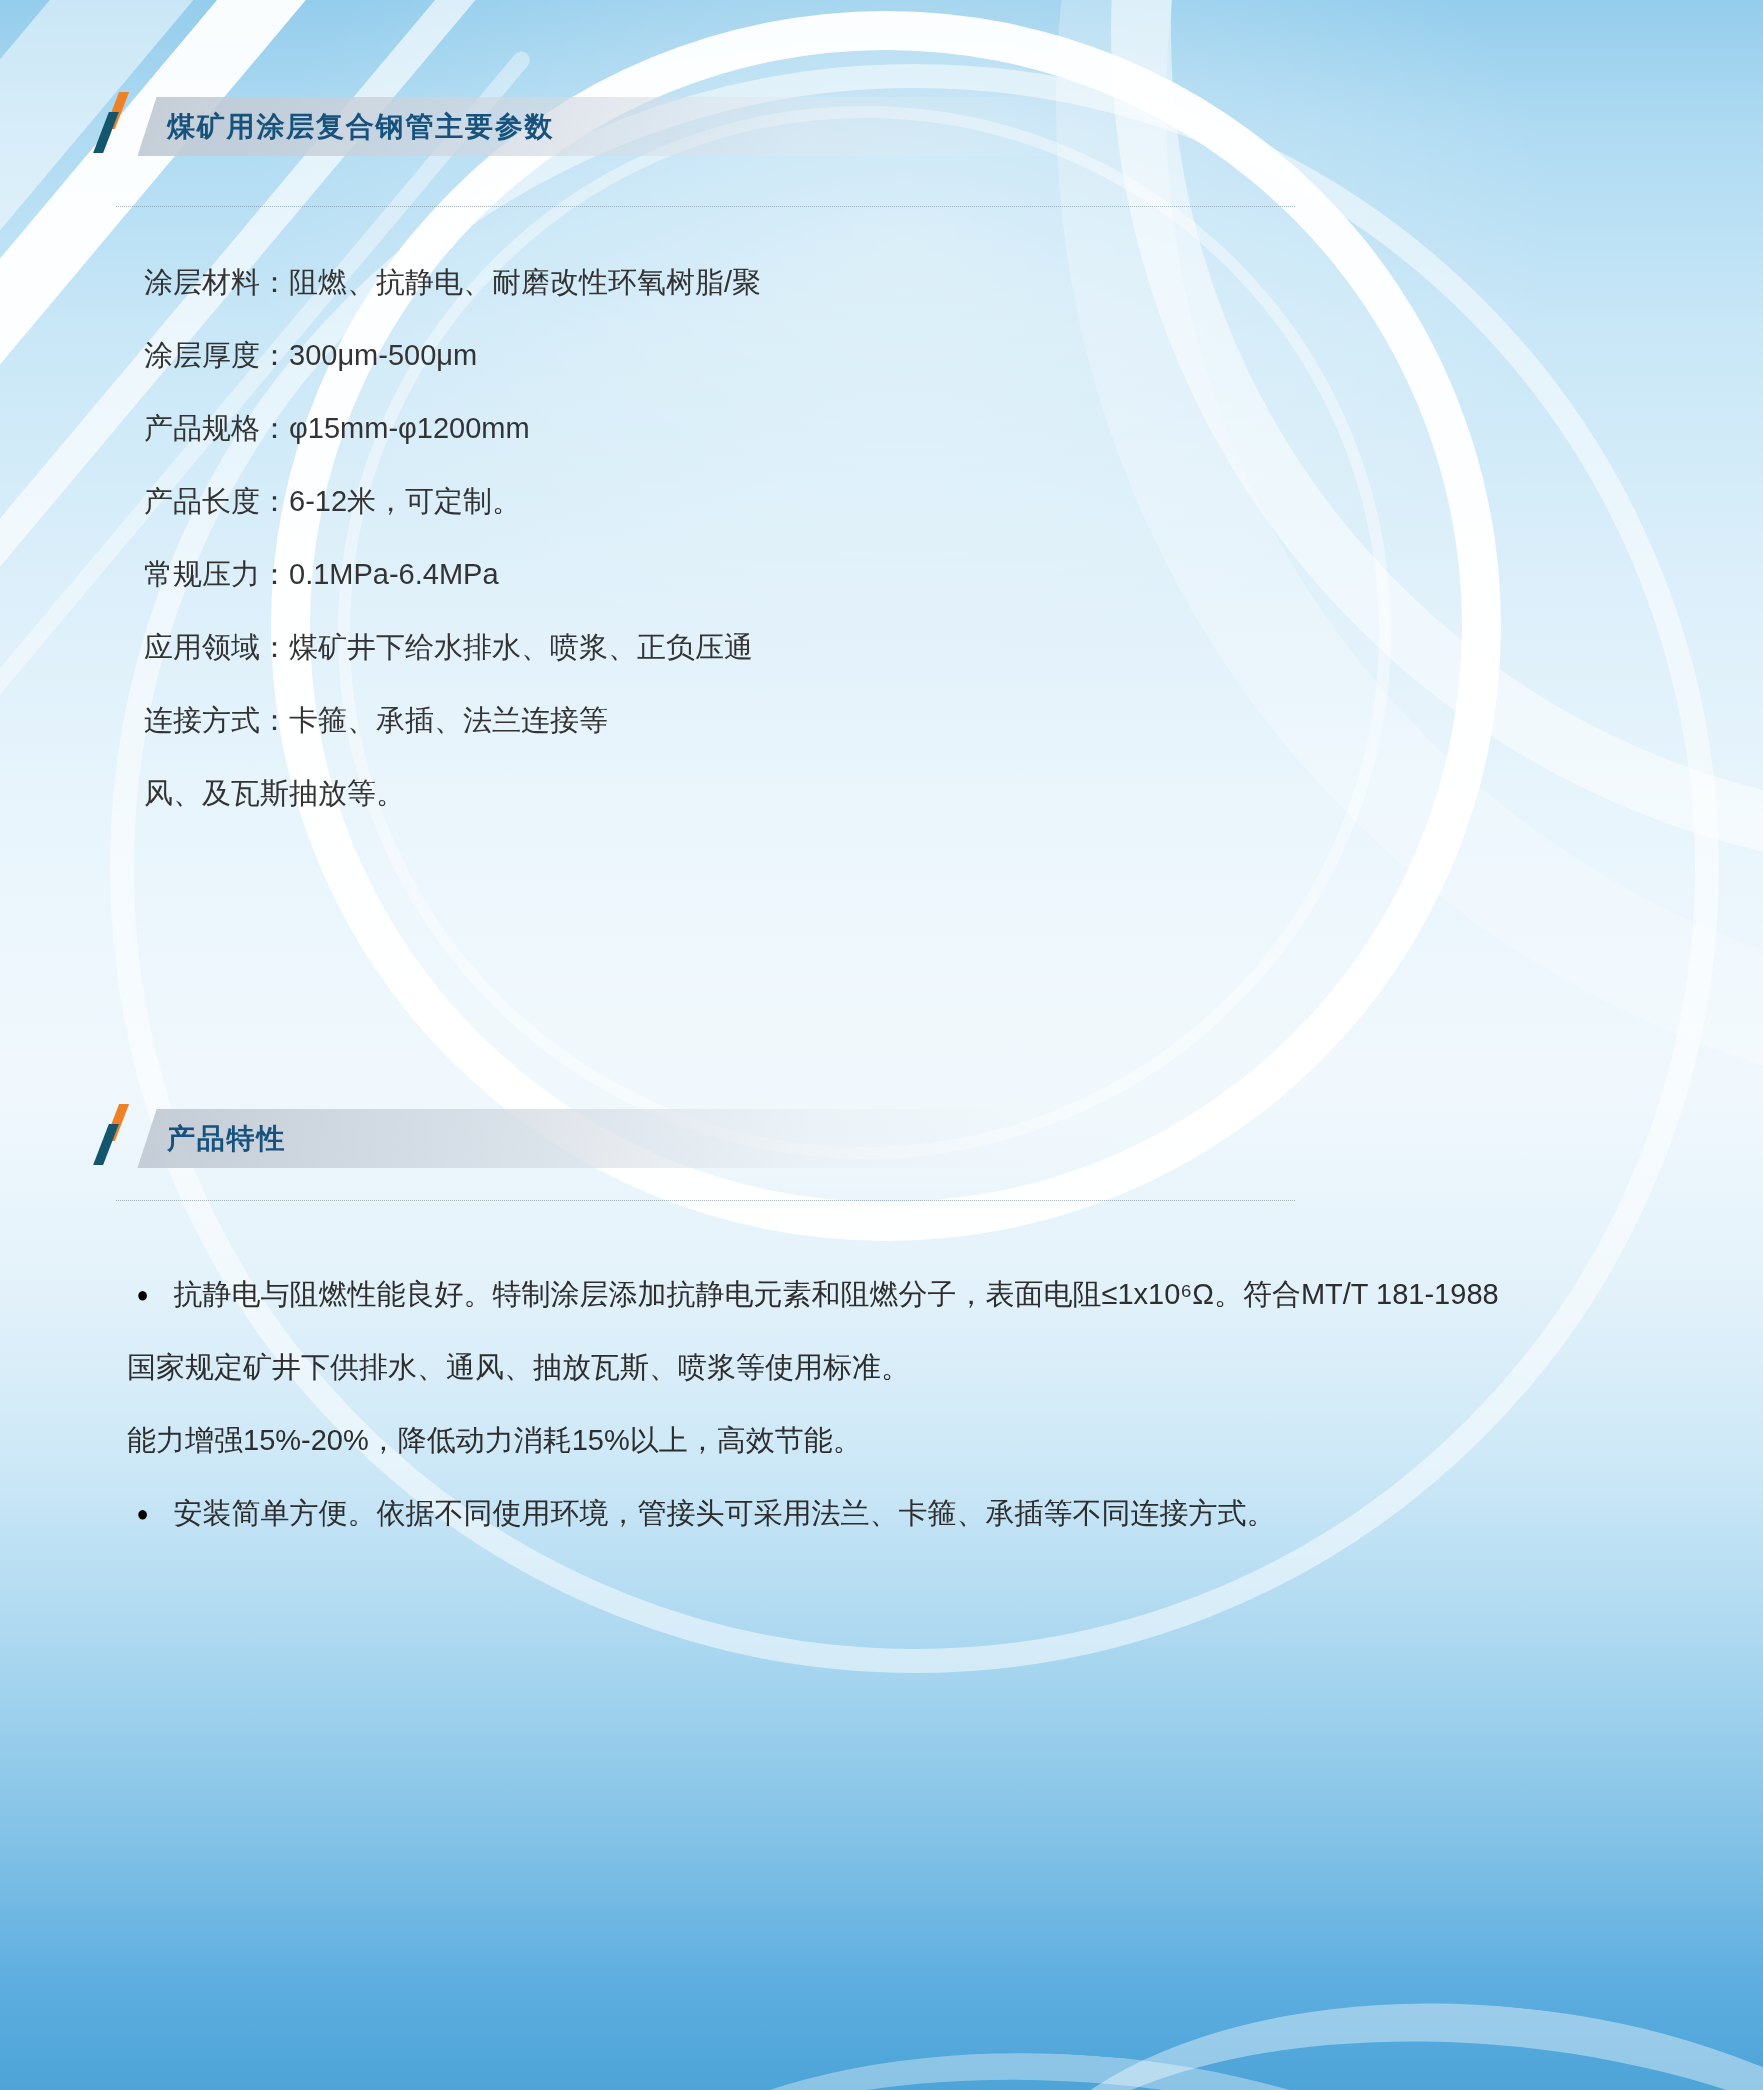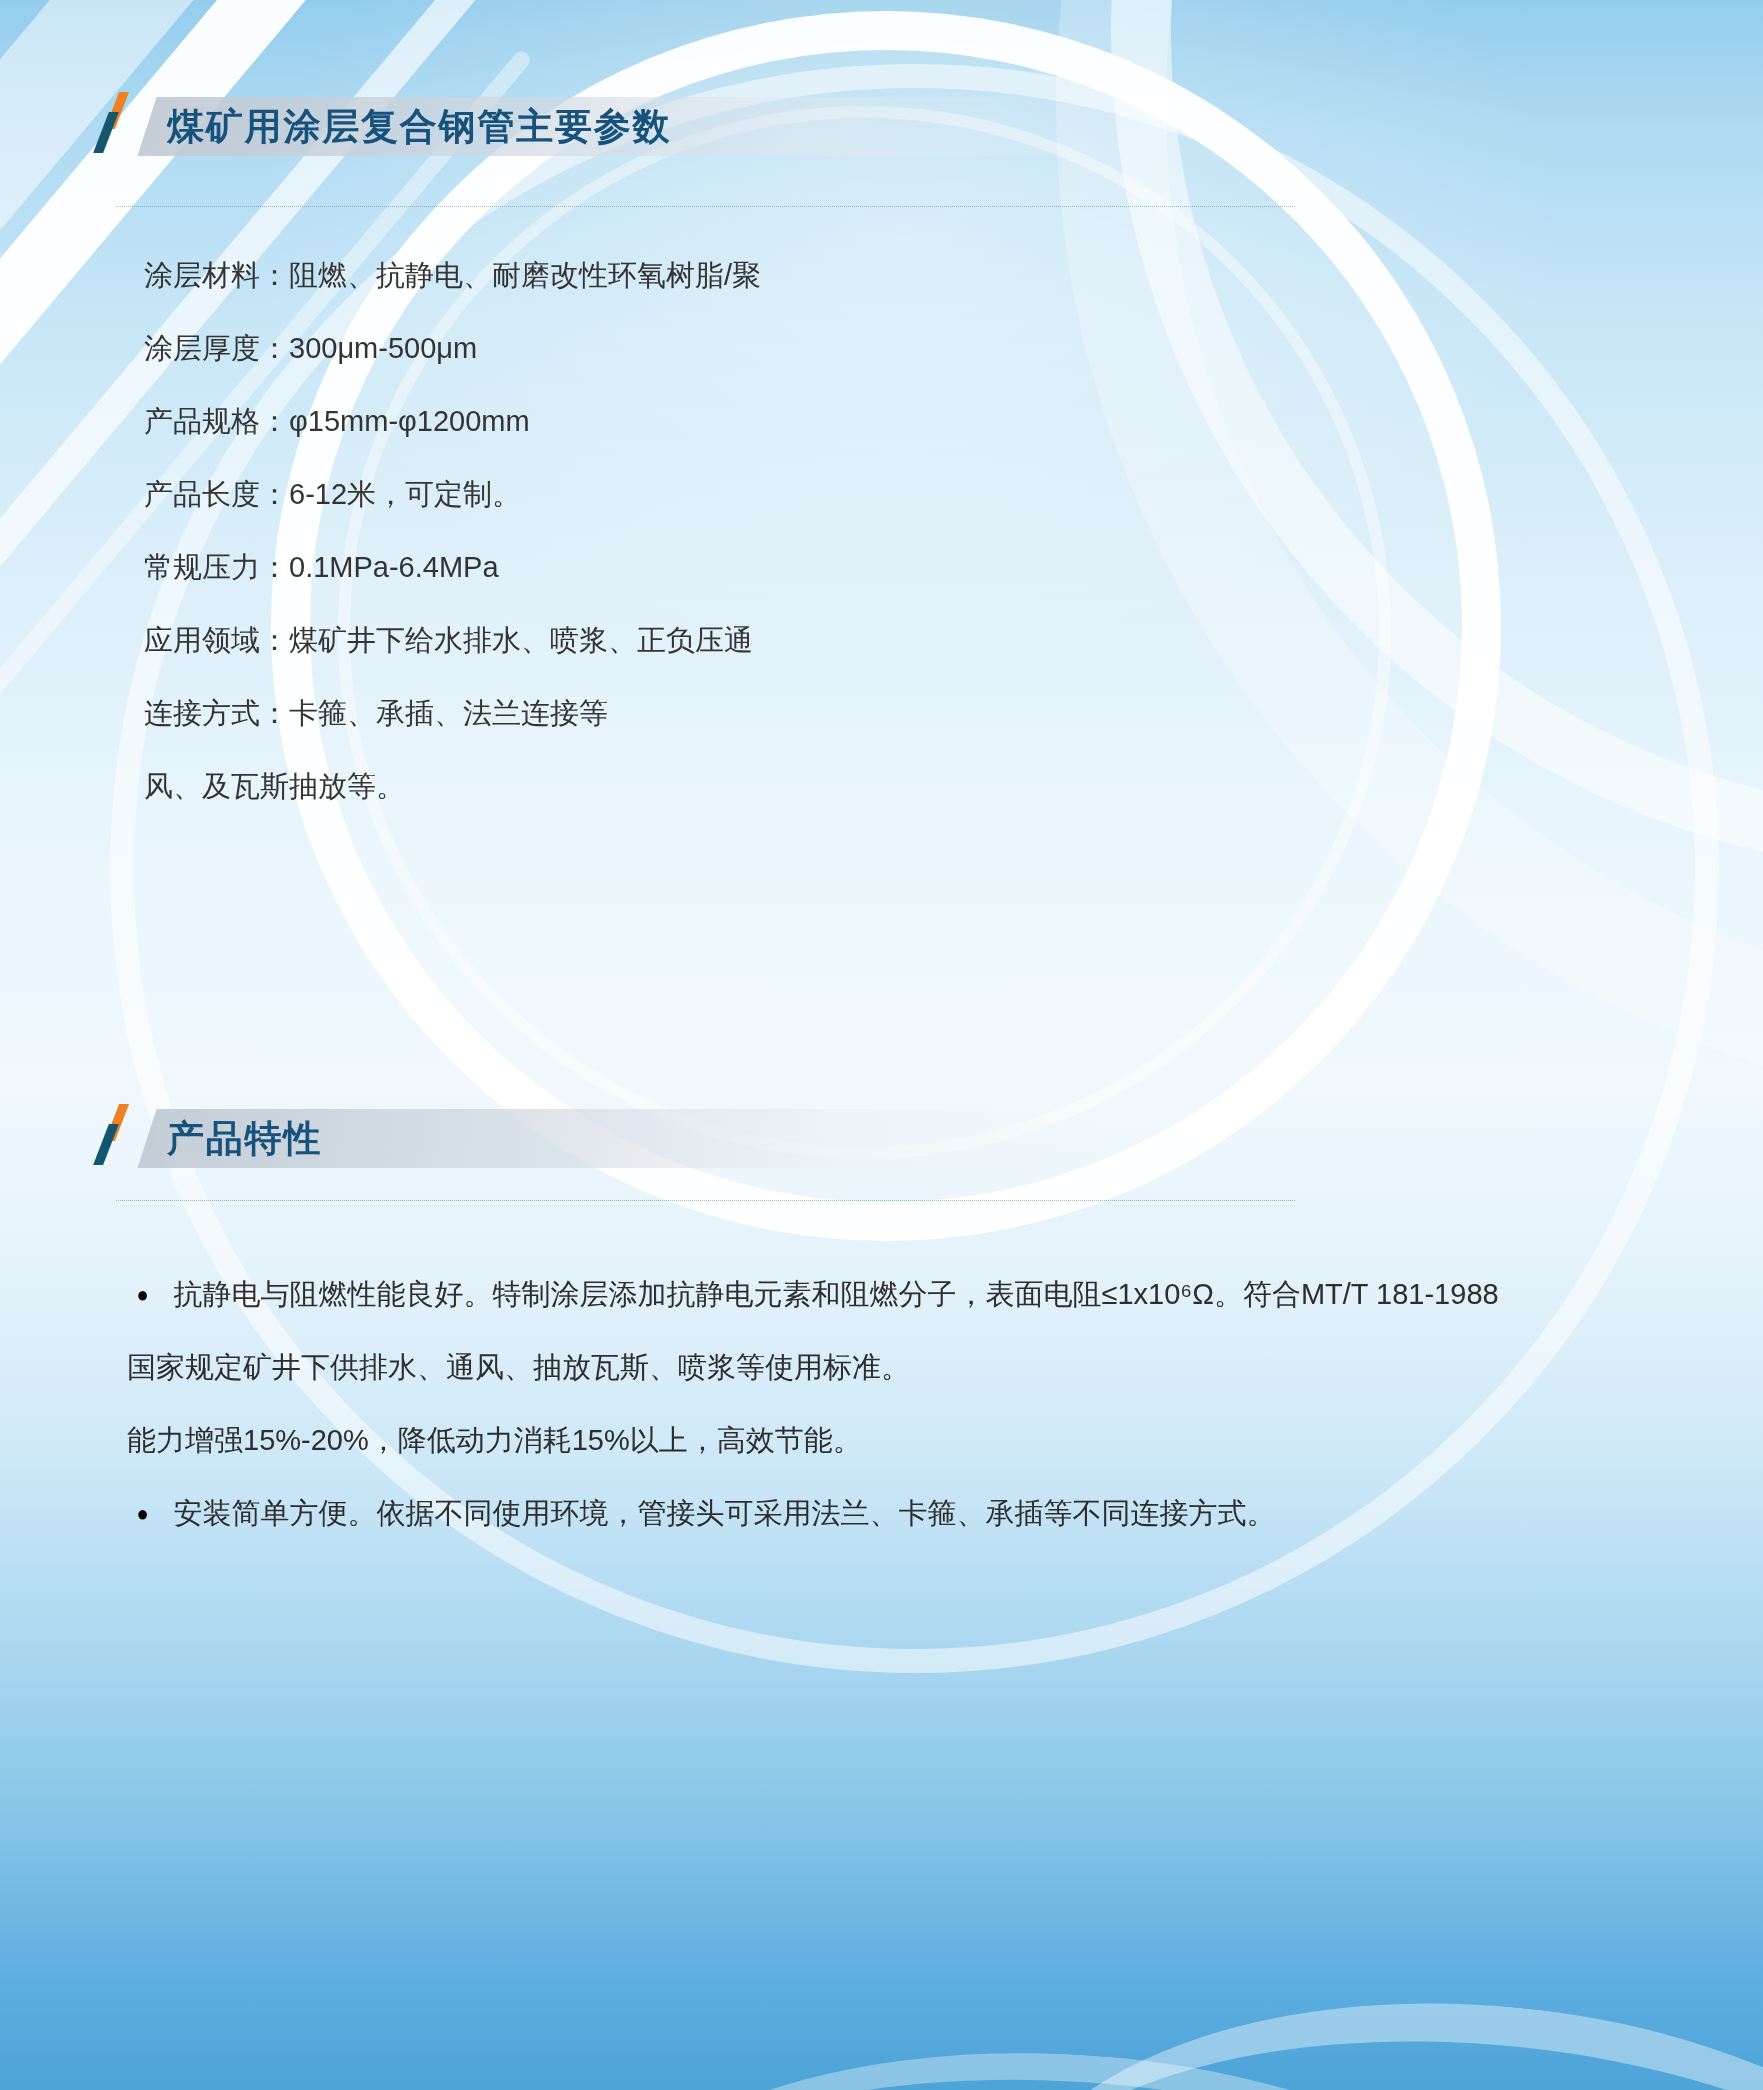--- a/index.html
+++ b/index.html
@@ -43,28 +43,28 @@
   .slash.teal{left:2.8px;top:20px;width:10px;height:41px;background:#14566d;}
   .header-bar{
     position:absolute;left:49px;top:7.3px;width:973px;height:59px;
     transform:skewX(-18deg);transform-origin:center;
     background:linear-gradient(90deg,
       rgba(193,202,212,.92) 0%, rgba(210,217,226,.7) 40%,
       rgba(228,233,239,.38) 68%, rgba(240,243,247,.12) 88%, rgba(245,247,250,0) 100%);
   }
   .header-title{
     position:absolute;left:69px;top:7.3px;height:59px;line-height:59px;
-    font-size:37px;font-weight:bold;color:#17527d;letter-spacing:1.8px;white-space:nowrap;
+    font-size:28px;font-weight:bold;color:#17527d;letter-spacing:1.8px;white-space:nowrap;
   }
   .dotted-sep{position:absolute;left:116px;width:1179px;height:0;
     border-top:1.8px dotted rgba(90,112,128,.5);}
   #sep-params{top:206px;}
   #sep-features{top:1200px;}
 
-  .params-list{position:absolute;left:144px;top:239px;width:1469px;}
+  .params-list{position:absolute;left:144px;top:246px;width:1469px;}
   .param-line{height:73px;line-height:73px;font-size:29px;color:#333;white-space:nowrap;}
 
   .features-list{position:absolute;left:127px;top:1258px;width:1506px;}
   .feature{margin:0;}
   .fline{display:block;height:73px;line-height:73px;font-size:29px;color:#2d2d2d;white-space:nowrap;}
   .blt{display:inline-block;margin-left:9.2px;margin-right:24px;font-size:22px;color:#000;
     vertical-align:1.8px;transform:scaleX(.92);}
 </style>
 </head>
 <body>

